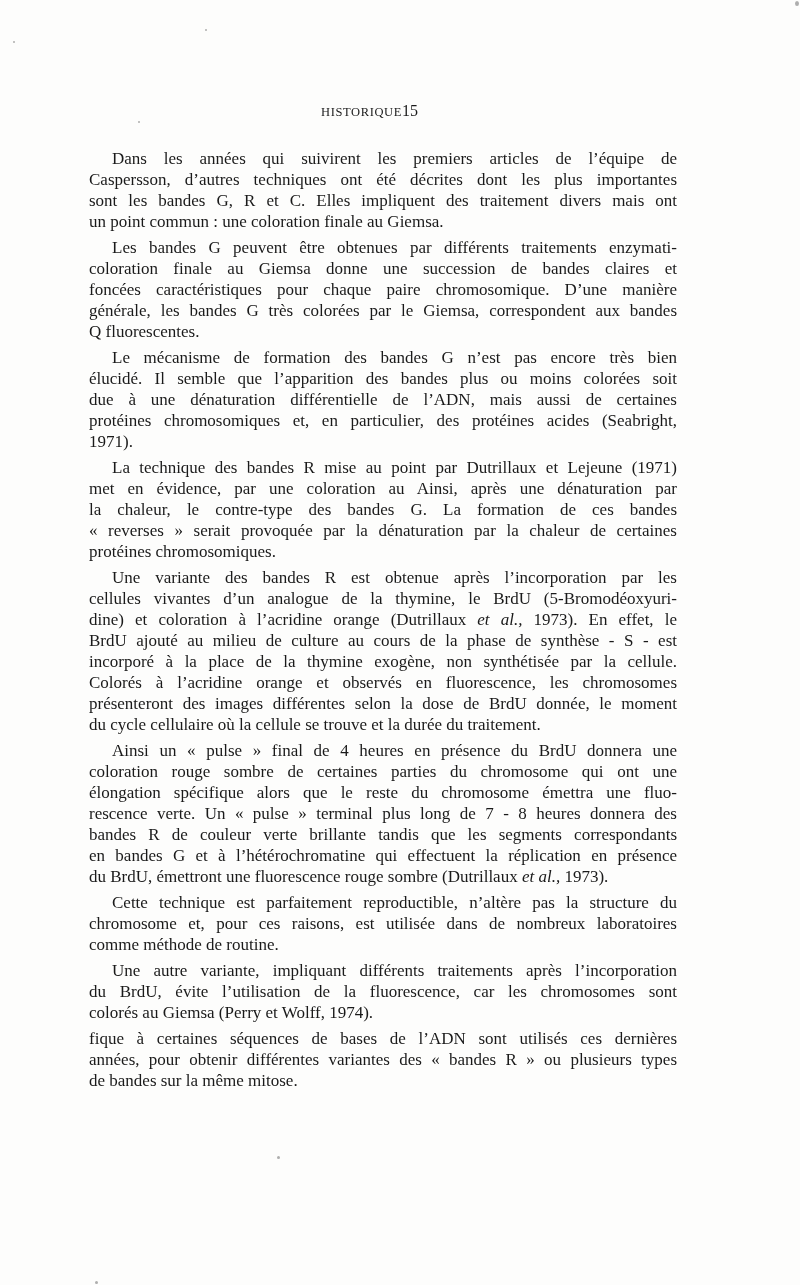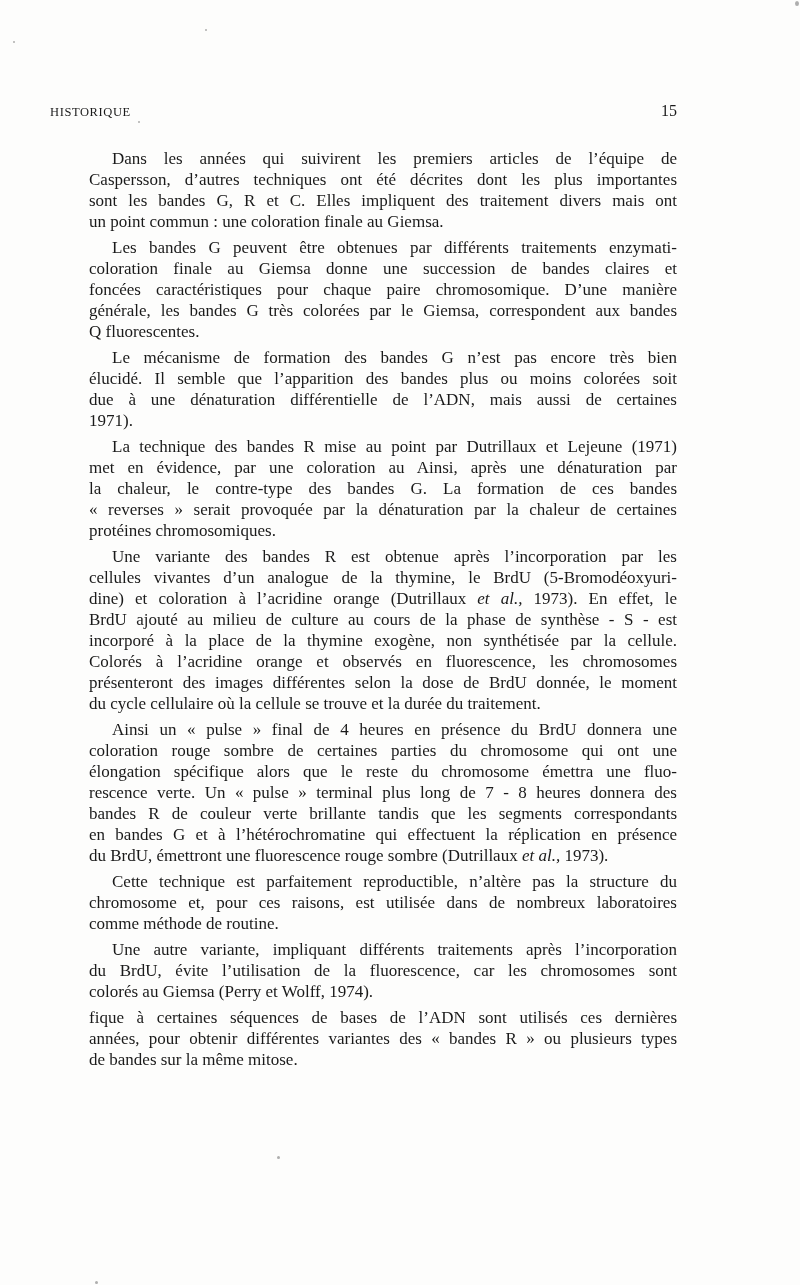--- a/index.html
+++ b/index.html
@@ -12,24 +12,24 @@
     width: 800px;
     height: 1285px;
     background: #fdfdfc;
     overflow: hidden;
     font-family: "Liberation Serif", serif;
     color: #1a1a1a;
   }
   .running-head {
     position: absolute;
     top: 102px;
-    left: 50px;
+    left: 56px;
     width: 627px;
     display: flex;
-    justify-content: space-between;
+    justify-content: center;
     align-items: baseline;
     font-family: Liberation Serif, serif;
   }
   .running-title {
     font-size: 12.5px;
     letter-spacing: 0.6px;
     font-variant: small-caps;
     text-transform: uppercase;
   }
   .page-number {
@@ -95,20 +95,21 @@
         <span class="line first">Les bandes G peuvent être obtenues par différents traitements enzymati-</span>
         <span class="line">coloration finale au Giemsa donne une succession de bandes claires et</span>
         <span class="line">foncées caractéristiques pour chaque paire chromosomique. D’une manière</span>
         <span class="line">générale, les bandes G très colorées par le Giemsa, correspondent aux bandes</span>
         <span class="line last">Q fluorescentes.</span>
       </p>
       <p class="para">
         <span class="line first">Le mécanisme de formation des bandes G n’est pas encore très bien</span>
         <span class="line">élucidé. Il semble que l’apparition des bandes plus ou moins colorées soit</span>
         <span class="line">due à une dénaturation différentielle de l’ADN, mais aussi de certaines</span>
+        <span class="line">protéines chromosomiques et, en particulier, des protéines acides (Seabright,</span>
         <span class="line last">1971).</span>
       </p>
       <p class="para">
         <span class="line first">La technique des bandes R mise au point par Dutrillaux et Lejeune (1971)</span>
         <span class="line">met en évidence, par une coloration au Ainsi, après une dénaturation par</span>
         <span class="line">la chaleur, le contre-type des bandes G. La formation de ces bandes</span>
         <span class="line">« reverses » serait provoquée par la dénaturation par la chaleur de certaines</span>
         <span class="line last">protéines chromosomiques.</span>
       </p>
       <p class="para">

